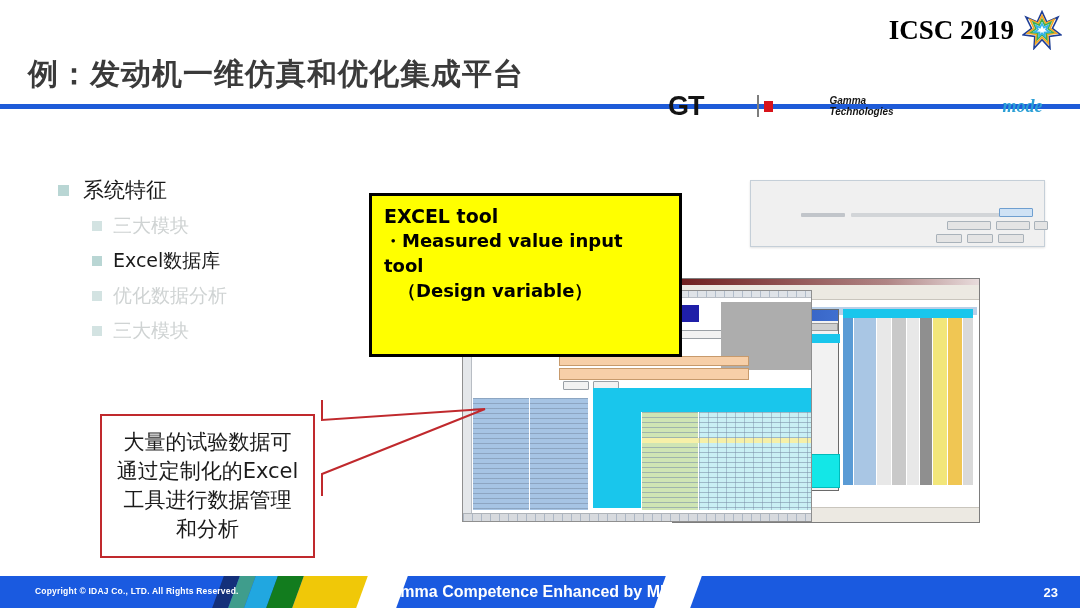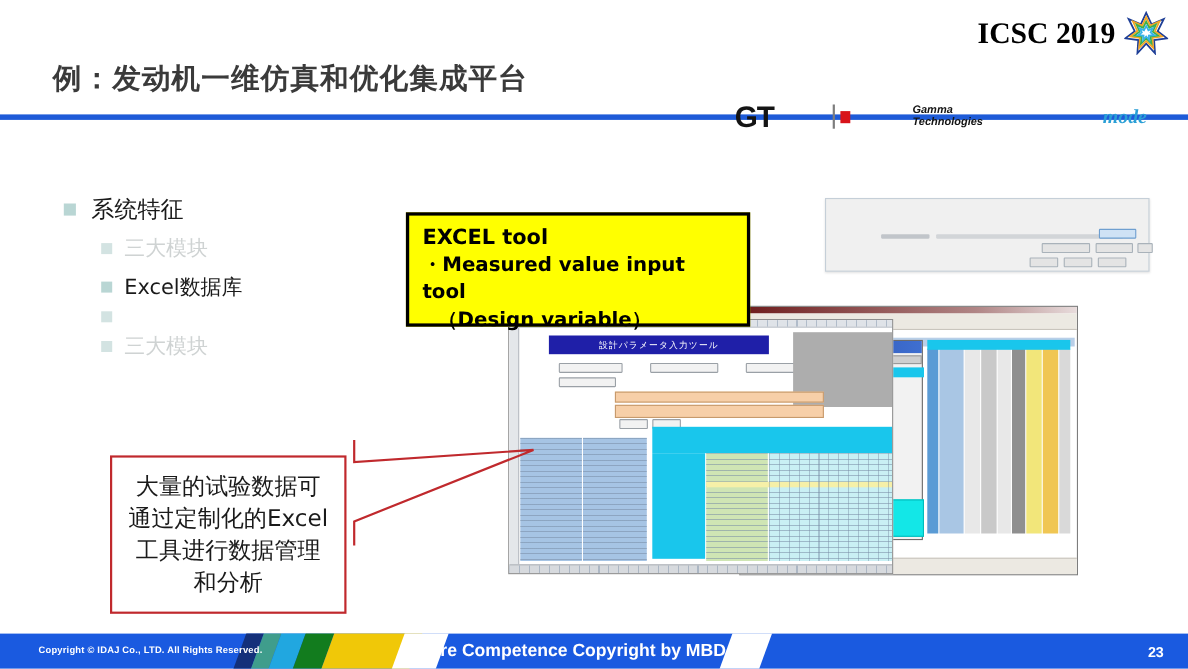--- a/index.html
+++ b/index.html
@@ -16,22 +16,22 @@
     position: absolute; right: 18px; top: 10px;
     display: flex; align-items: center; gap: 8px;
   }
   .icsc-text {
     font-weight: bold; font-size: 27px; letter-spacing: 0px;
     color: #000000; font-family: Liberation Serif, serif;
   }
   .icsc-star { width: 40px; height: 40px; display: block; }
 
   .slide-title {
-    position: absolute; left: 48px; top: 54px;
-    font-size: 26px; font-weight: bold; color: #3a3a3a;
+    position: absolute; left: 28px; top: 54px;
+    font-size: 30px; font-weight: bold; color: #3a3a3a;
     letter-spacing: 1px; white-space: nowrap;
     font-family: "DejaVu Sans", "Liberation Sans", sans-serif;
   }
 
   .header-rule {
     position: absolute; left: 0; top: 104px; width: 1080px; height: 5px;
     background: #1e5bd8;
   }
 
   
@@ -137,21 +137,21 @@
   }
   .sub-title { height: 11px; background: linear-gradient(90deg,#1e3f9e,#3f6fd0); }
   .chart-box { position: absolute; left: 20px; top: 78px; width: 110px; height: 72px; background: #fff; border: 1px solid #9a9a9a; }
   .memo-box { position: absolute; left: 20px; top: 26px; width: 110px; height: 42px; background: #fff; border: 1px solid #9a9a9a; }
   .cyan-note { position: absolute; left: 2px; bottom: 2px; width: 158px; height: 34px; background: #13e7e7; border: 1px solid #0bb; }
   .datacol { position: absolute; }
   .xl-statusbar { position: absolute; left: 0; bottom: 0; width: 100%; height: 15px; background: #ece9e2; border-top: 1px solid #c9c5bd; }
 
   
   .yellow-box {
-    position: absolute; left: 369px; top: 193px; width: 313px; height: 104px;
+    position: absolute; left: 369px; top: 193px; width: 313px; height: 164px;
     background: #ffff00; border: 3px solid #000; padding: 8px 12px;
     font-family: "DejaVu Sans", "Liberation Sans", sans-serif;
     color: #000; z-index: 5;
   }
   .yb-title { font-size: 19px; font-weight: bold; line-height: 24px; }
   .yb-li { font-size: 18px; font-weight: bold; line-height: 25px; }
   .yb-sub { font-size: 18px; font-weight: bold; line-height: 25px; padding-left: 14px; }
 
   
   .red-box {
@@ -225,20 +225,21 @@
     <div class="b-row lvl2 dim">
       <span class="b-sq"></span>
       <span class="b-lbl">三大模块</span>
     </div>
     <div class="b-row lvl2">
       <span class="b-sq"></span>
       <span class="b-lbl">Excel数据库</span>
     </div>
     <div class="b-row lvl2 dim">
       <span class="b-sq"></span>
+      <span class="b-lbl">优化数据分析</span>
     </div>
     <div class="b-row lvl2 dim">
       <span class="b-sq"></span>
       <span class="b-lbl">三大模块</span>
     </div>
   </div>
 
   <div class="collage">
 
     <div class="win dlg">
@@ -359,17 +360,17 @@
 
   <div class="footer">
     <div class="f-stripe" style="left:218px;width:16px;background:#14307a;"></div>
     <div class="f-stripe" style="left:234px;width:16px;background:#3f9d8c;"></div>
     <div class="f-stripe" style="left:250px;width:22px;background:#21a7e0;"></div>
     <div class="f-stripe" style="left:272px;width:26px;background:#127c1e;"></div>
     <div class="f-stripe" style="left:298px;width:80px;background:#f0c808;"></div>
     <div class="f-stripe" style="left:362px;width:40px;background:#ffffff;"></div>
     <div class="f-stripe" style="left:660px;width:36px;background:#ffffff;"></div>
     <div class="f-copy">Copyright © IDAJ Co., LTD. All Rights Reserved.</div>
-    <div class="f-tag">Core Competence Copyright by MBD</div>
+    <div class="f-tag">Gamma Competence Enhanced by MBD</div>
     <div class="f-page">23</div>
   </div>
 
 </div>
 
 </body></html>

